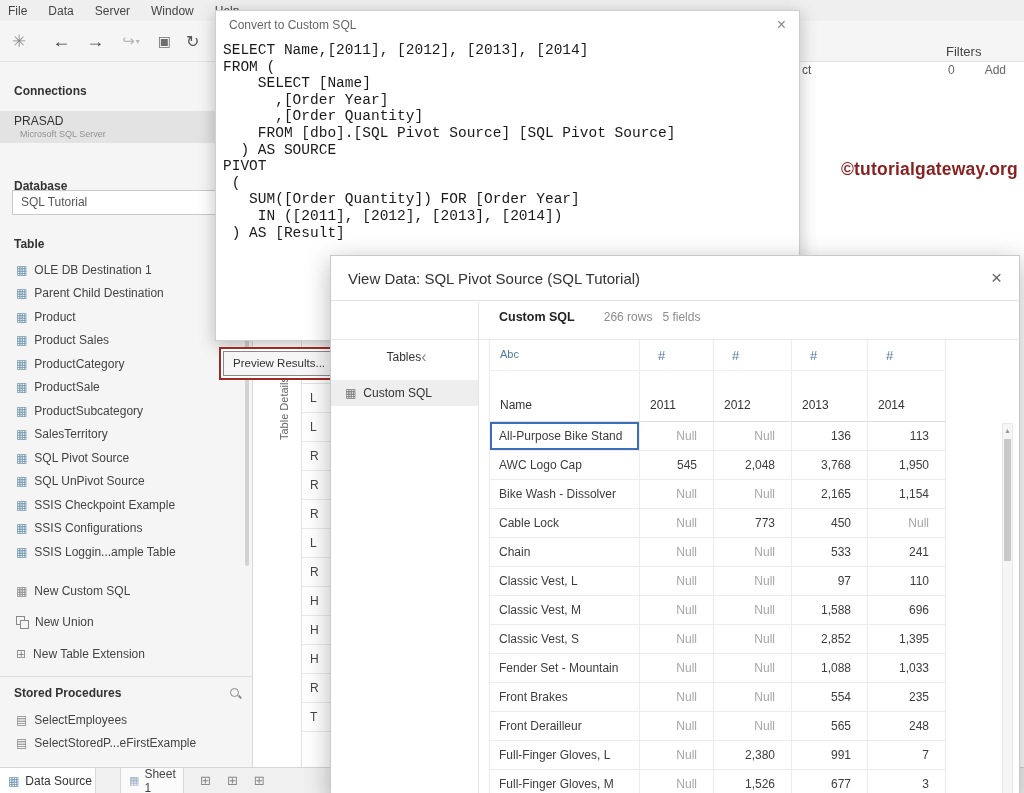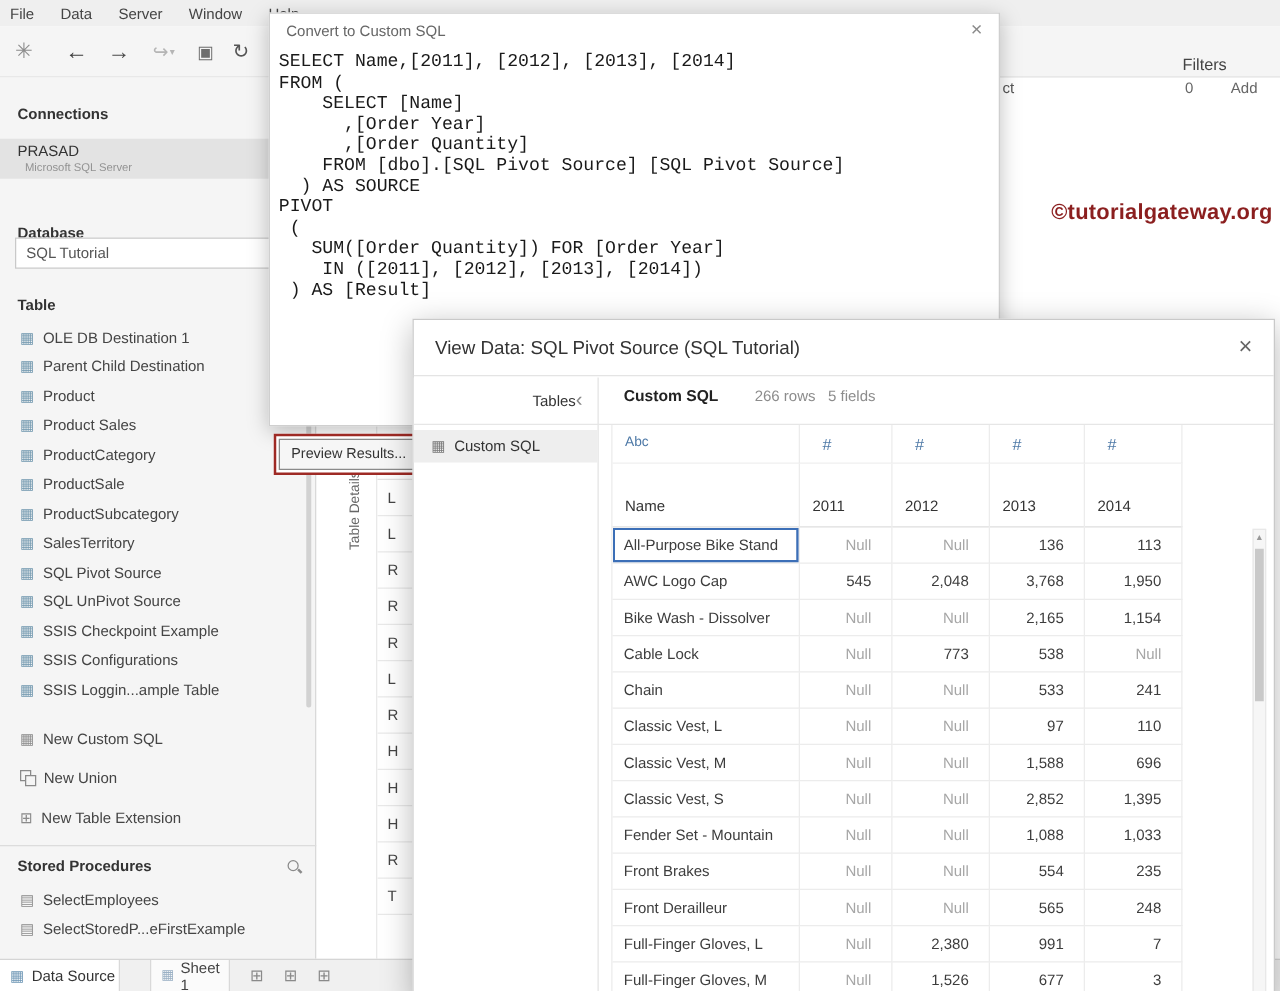--- a/index.html
+++ b/index.html
@@ -78,21 +78,21 @@
   .sql-line { white-space:pre; }
   .d1-preview-wrap { position:absolute; left:3px; top:299px; border:2px solid #9e2a25; padding:2px; background:#fff;margin-top:37px; }
   .d1-preview-btn { height:25px; padding:0 9px; background:#f6f6f6; border:1px solid #8a8a8a; font-size:11.5px; color:#333; line-height:23px; white-space:nowrap; }
   
   .dialog2 { position:absolute; left:330px; top:255px; width:690px; height:545px; background:#fff; border:1px solid #c9c9c9; box-shadow:0 6px 24px rgba(0,0,0,.28); z-index:20; }
   .d2-titlebar { height:45px; display:flex; justify-content:space-between; align-items:center; padding:0 17px; border-bottom:1px solid #e4e4e4; }
   .d2-title { font-size:15px; color:#333; }
   .d2-close { font-size:19px; color:#666; }
   .d2-subdivider { position:absolute; left:0; top:83px; width:100%; border-top:1px solid #e6e6e6; }
   .d2-left { position:absolute; left:0; top:46px; width:148px; bottom:0; border-right:1px solid #e4e4e4; background:#fff; }
-  .d2-left-header { height:37px; display:flex; justify-content:flex-end; align-items:center; padding:0 12px 0 16px; }
+  .d2-left-header { height:37px; display:flex; justify-content:center; align-items:center; padding:0 12px 0 16px;margin-top:36px; }
   .d2-left-label { color:#333; font-size:12px; }
   .d2-collapse { color:#888; font-size:16px; }
   .d2-left-item { height:26px; margin-top:5px; background:#eeeeee; display:flex; align-items:center; gap:7px; padding-left:14px; color:#333; }
   .d2-item-icon { color:#7a7a7a; font-size:12px; line-height:1; }
   .d2-meta { position:absolute; left:168px; top:54px; display:flex; align-items:baseline; }
   .d2-meta-name { font-weight:bold; font-size:12.5px; color:#222; }
   .d2-meta-rows { margin-left:29px; color:#8c8c8c; }
   .d2-meta-fields { margin-left:10px; color:#8c8c8c; }
   .vd-table { position:absolute; left:158px; top:84px; width:457px; border-left:1px solid #ececec; }
   .vd-hrow1 { height:31px; display:flex; }
@@ -369,21 +369,21 @@
           <div class="vd-cell name">Bike Wash - Dissolver</div>
           <div class="vd-cell num null">Null</div>
           <div class="vd-cell num null">Null</div>
           <div class="vd-cell num">2,165</div>
           <div class="vd-cell num">1,154</div>
         </div>
           <div class="vd-row">
           <div class="vd-cell name">Cable Lock</div>
           <div class="vd-cell num null">Null</div>
           <div class="vd-cell num">773</div>
-          <div class="vd-cell num">538</div>
+          <div class="vd-cell num">450</div>
           <div class="vd-cell num null">Null</div>
         </div>
           <div class="vd-row">
           <div class="vd-cell name">Chain</div>
           <div class="vd-cell num null">Null</div>
           <div class="vd-cell num null">Null</div>
           <div class="vd-cell num">533</div>
           <div class="vd-cell num">241</div>
         </div>
           <div class="vd-row">

